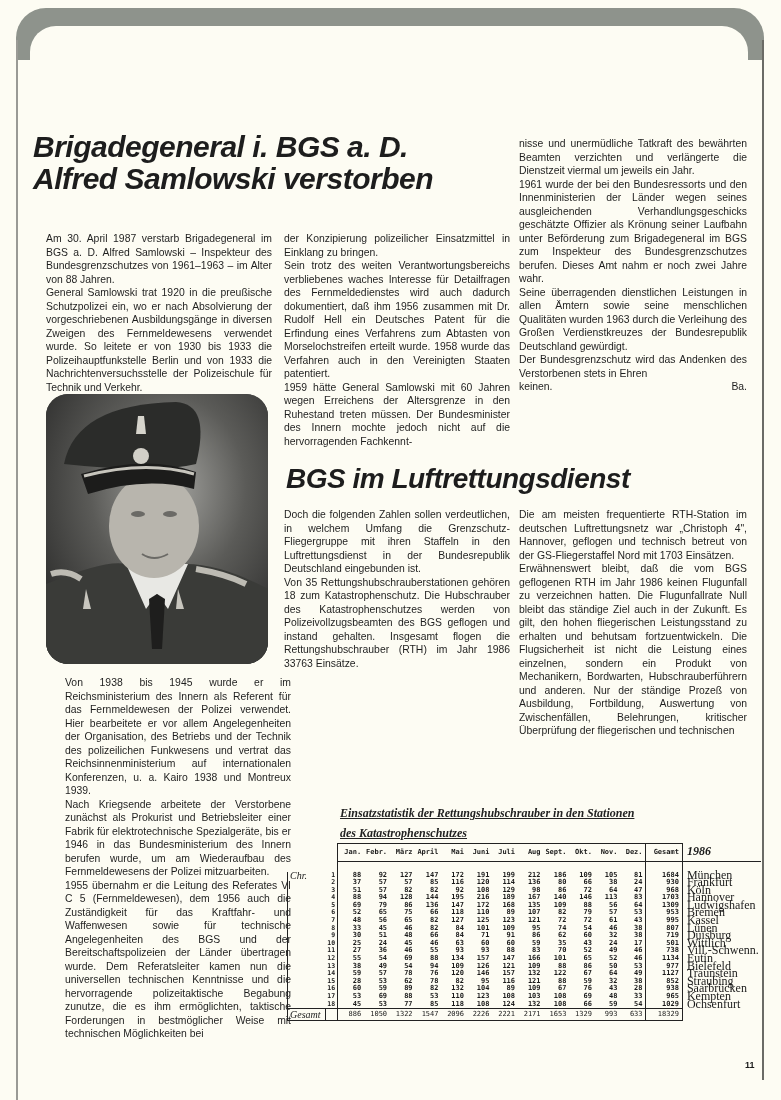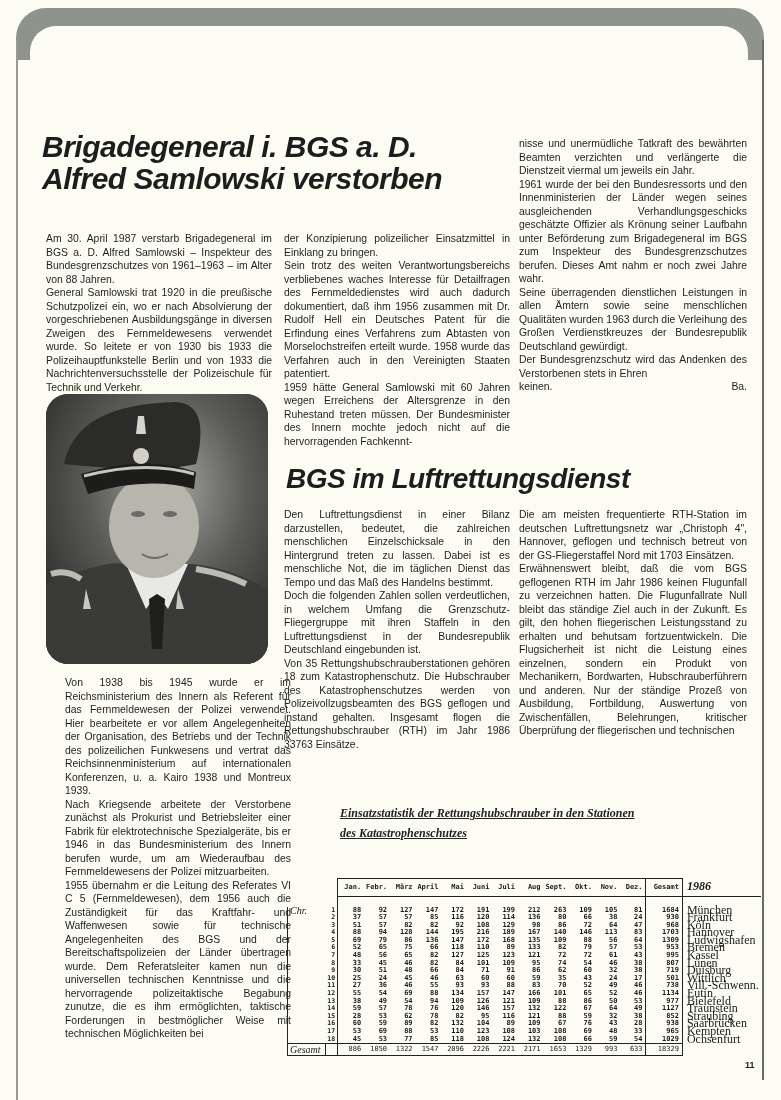--- a/index.html
+++ b/index.html
@@ -14,21 +14,21 @@
     position: absolute; left: 30px; top: 26px; width: 718px; height: 40px;
     background: #fdfcf3; border-radius: 26px 26px 0 0;
   }
   .frame-left { position: absolute; left: 16px; top: 40px; width: 2px; height: 1060px; background: #9a9a95; }
   .frame-right { position: absolute; left: 762px; top: 40px; width: 2px; height: 1040px; background: #6b6b66; }
 
   .headline {
     position: absolute; font-family: "Liberation Sans", sans-serif; font-weight: bold; font-style: italic;
     color: #1d1d1d; letter-spacing: -0.5px; line-height: 1.05;
   }
-  .h1 { left: 42px; top: 131px; font-size: 30px; width: 460px; }
+  .h1 { left: 33px; top: 131px; font-size: 30px; width: 460px; }
   .h2 { left: 286px; top: 464px; font-size: 28px; width: 460px; }
 
   .col {
     position: absolute; font-size: 10.4px; line-height: 13.5px; text-align: justify; color: #1e1e1e;
   }
   .col p { margin: 0; }
   .c1a { left: 46px; top: 232px; width: 226px; }
   .c2a { left: 284px; top: 232px; width: 226px; }
   .c3a { left: 519px; top: 137px; width: 228px; }
   .c1b { left: 46px; top: 676px; width: 226px; margin-left: 19px; }
@@ -45,21 +45,21 @@
 
   .stats-title {
     position: absolute; font-family: "Liberation Serif", serif; font-style: italic; font-weight: bold;
     font-size: 12px; color: #222; text-decoration: underline;
   }
   .st1 { left: 340px; top: 806px; }
   .st2 { left: 340px; top: 826px; }
 
   .stats {
     position: absolute; left: 287px; top: 843px; width: 474px;
-    font-family: "DejaVu Sans Mono", monospace; font-size: 7px; color: #1a1a1a; margin-top: 35px;
+    font-family: "DejaVu Sans Mono", monospace; font-size: 7px; color: #1a1a1a;
   }
   table { border-collapse: collapse; }
   .stats td, .stats th { padding: 0 2px; text-align: right; height: 7.6px; line-height: 7.6px; white-space: nowrap; font-weight: bold; }
   .stats th { font-weight: bold; height: 18px; vertical-align: middle; }
   .stats .lbl { width: 38px; text-align: left; font-family: "Liberation Serif", serif; font-style: italic; font-size: 10px; font-weight: normal; }
   .stats .idx { width: 12px; border-right: 1.5px solid #222; font-size: 6.5px; }
   .stats .m { width: 26px; }
   .stats .tot { width: 38px; border-left: 1.5px solid #222; border-right: 1.5px solid #222; padding-right: 3px; }
   .stats .city { width: 72px; text-align: left; font-family: "Liberation Serif", serif; font-size: 12px; font-weight: normal; padding-left: 4px; }
   .stats .year { font-family: "Liberation Serif", serif; font-style: italic; font-size: 12px; text-align: left; padding-left: 4px; }
@@ -140,21 +140,20 @@
   <p>Der Bundesgrenzschutz wird das Andenken des Verstorbenen stets in Ehren</p>
   <p class="sig">
     <span>keinen.</span>
     <span>Ba.</span>
   </p>
 </div>
 
 <h2 class="headline h2">BGS im Luftrettungsdienst</h2>
 
 <div class="col c2b">
-  <p>Den Luftrettungsdienst in einer Bilanz darzustellen, bedeutet, die zahlreichen menschlichen Einzelschicksale in den Hintergrund treten zu lassen. Dabei ist es menschliche Not, die im täglichen Dienst das Tempo und das Maß des Handelns bestimmt.</p>
   <p>Doch die folgenden Zahlen sollen verdeutlichen, in welchem Umfang die Grenzschutz-Fliegergruppe mit ihren Staffeln in den Luftrettungsdienst in der Bundesrepublik Deutschland eingebunden ist.</p>
   <p>Von 35 Rettungshubschrauberstationen gehören 18 zum Katastrophenschutz. Die Hubschrauber des Katastrophenschutzes werden von Polizeivollzugsbeamten des BGS geflogen und instand gehalten. Insgesamt flogen die Rettungshubschrauber (RTH) im Jahr 1986 33763 Einsätze.</p>
 </div>
 
 <div class="col c3b">
   <p>Die am meisten frequentierte RTH-Station im deutschen Luftrettungsnetz war „Christoph 4", Hannover, geflogen und technisch betreut von der GS-Fliegerstaffel Nord mit 1703 Einsätzen.</p>
   <p>Erwähnenswert bleibt, daß die vom BGS geflogenen RTH im Jahr 1986 keinen Flugunfall zu verzeichnen hatten. Die Flugunfallrate Null bleibt das ständige Ziel auch in der Zukunft. Es gilt, den hohen fliegerischen Leistungsstand zu erhalten und behutsam fortzuentwickeln. Die Flugsicherheit ist nicht die Leistung eines einzelnen, sondern ein Produkt von Mechanikern, Bordwarten, Hubschrauberführern und anderen. Nur der ständige Prozeß von Ausbildung, Fortbildung, Auswertung von Zwischenfällen, Belehrungen, kritischer Überprüfung der fliegerischen und technischen</p>
 </div>
 
 <div class="stats-title st1">Einsatzstatistik der Rettungshubschrauber in den Stationen</div>
@@ -205,21 +204,21 @@
           <td class="lbl firstlbl">Chr.</td>
           <td class="idx">1</td>
           <td class="m">88</td>
           <td class="m">92</td>
           <td class="m">127</td>
           <td class="m">147</td>
           <td class="m">172</td>
           <td class="m">191</td>
           <td class="m">199</td>
           <td class="m">212</td>
-          <td class="m">263</td>
+          <td class="m">186</td>
           <td class="m">109</td>
           <td class="m">105</td>
           <td class="m">81</td>
           <td class="tot">1684</td>
           <td class="city">München</td>
         </tr>
         <tr>
           <td class="lbl firstlbl"></td>
           <td class="idx">2</td>
           <td class="m">37</td>
@@ -294,21 +293,21 @@
         <tr>
           <td class="lbl firstlbl"></td>
           <td class="idx">6</td>
           <td class="m">52</td>
           <td class="m">65</td>
           <td class="m">75</td>
           <td class="m">66</td>
           <td class="m">118</td>
           <td class="m">110</td>
           <td class="m">89</td>
-          <td class="m">133</td>
+          <td class="m">107</td>
           <td class="m">82</td>
           <td class="m">79</td>
           <td class="m">57</td>
           <td class="m">53</td>
           <td class="tot">953</td>
           <td class="city">Bremen</td>
         </tr>
         <tr>
           <td class="lbl firstlbl"></td>
           <td class="idx">7</td>

